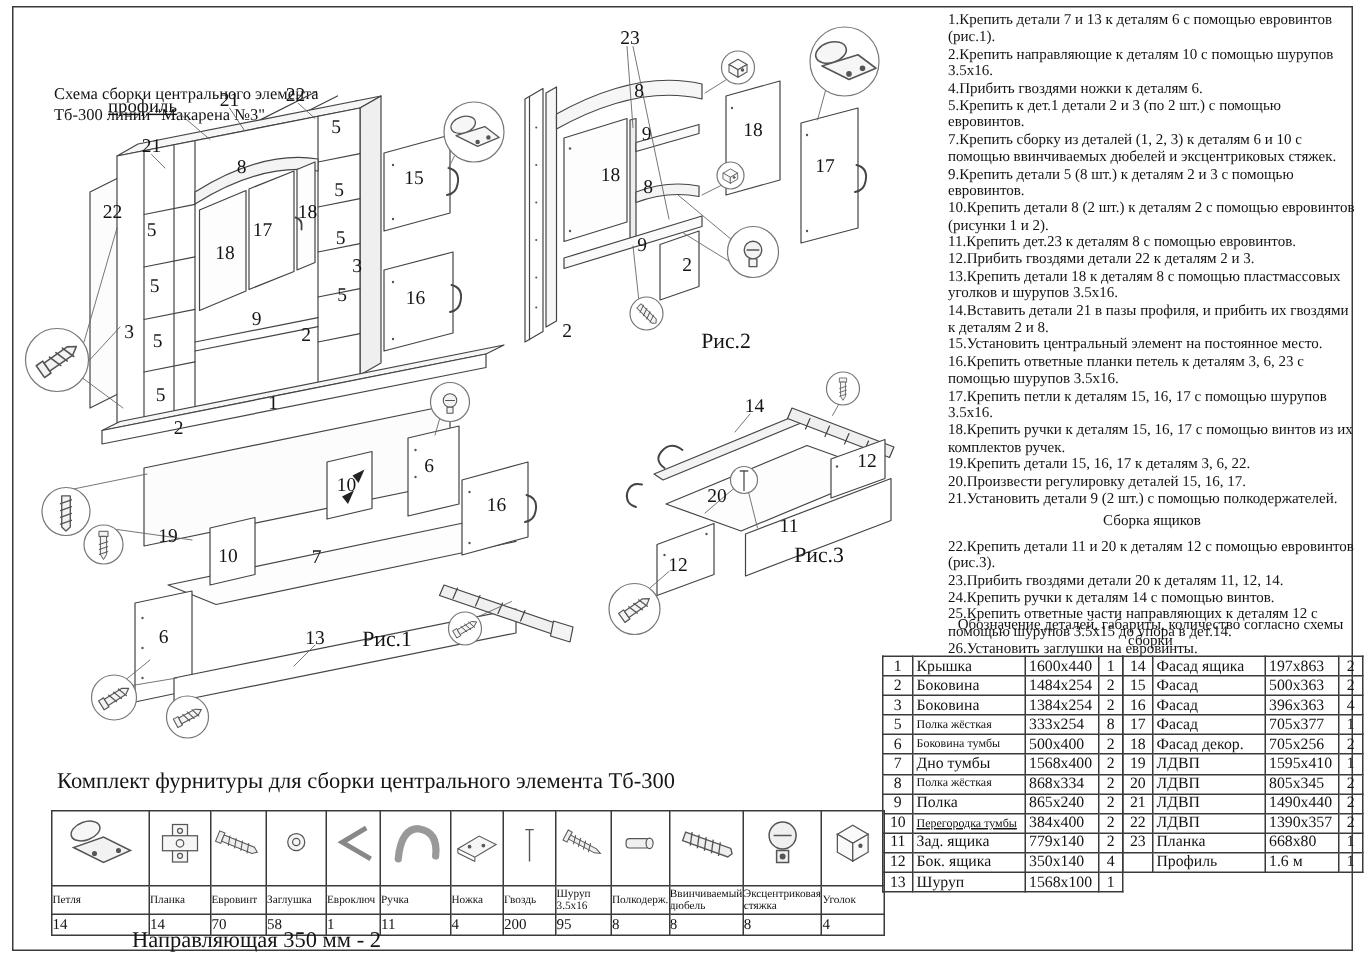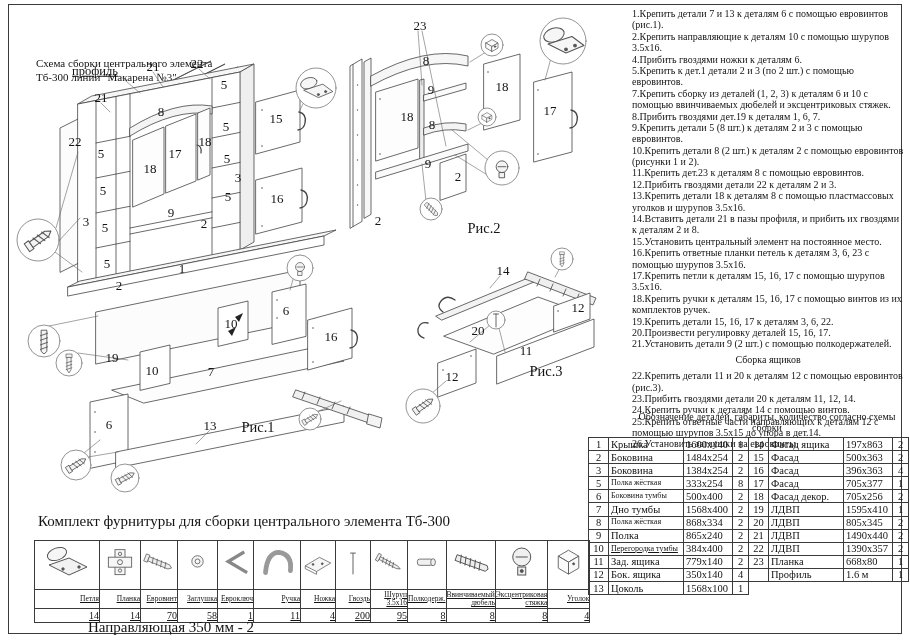--- a/index.html
+++ b/index.html
@@ -22,22 +22,22 @@
   table.parts td{border:1px solid #3a3a3a;padding:0 2px;height:12.1px;line-height:1.05;
                  white-space:nowrap;overflow:hidden;}
   td.c-num{width:15px;text-align:center;padding:0;}
   td.c-name{width:70px;margin-top:32px;}
   td.c-size{width:44px;}
   td.c-qty{width:11px;text-align:center;padding:0;}
   #parts-left{left:588px;top:437px;}
   #parts-right{left:748px;top:437px;}
   #hw-heading{left:38px;top:513px;font-size:15px;}
   #hw-table{left:34px;top:540px;border-collapse:collapse;table-layout:fixed;}
-  #hw-table td{border:1px solid #3a3a3a;text-align:right;vertical-align:middle;
-               padding:0;overflow:hidden;text-decoration:underline;}
+  #hw-table td{border:1px solid #3a3a3a;text-align:left;vertical-align:middle;
+               padding:0;overflow:hidden;}
   .hw-icon-cell{height:48px;}
   .hw-name{font-size:7.5px;line-height:1.1;height:18px;word-wrap:break-word;}
   .hw-qty{font-size:10px;height:13px;}
   #hw-note{left:88px;top:619px;font-size:15px;}
 </style>
 </head>
 <body>
 
 <div id="frame" class="abs"></div>
 
@@ -367,21 +367,20 @@
     </div>
 </div>
 
 <div id="instructions" class="abs">
   <div id="instr-main">
       <div class="instr">1.Крепить детали 7 и 13 к деталям 6 с помощью евровинтов (рис.1).</div>
       <div class="instr">2.Крепить направляющие к деталям 10 с помощью шурупов 3.5х16.</div>
       <div class="instr">4.Прибить гвоздями ножки к деталям 6.</div>
       <div class="instr">5.Крепить к дет.1 детали 2 и 3 (по 2 шт.) с помощью евровинтов.</div>
       <div class="instr">7.Крепить сборку из деталей (1, 2, 3) к деталям 6 и 10 с помощью ввинчиваемых дюбелей и эксцентриковых стяжек.</div>
-      <div class="instr">8.Прибить гвоздями дет.19 к деталям 1, 6, 7.</div>
       <div class="instr">9.Крепить детали 5 (8 шт.) к деталям 2 и 3 с помощью евровинтов.</div>
       <div class="instr">10.Крепить детали 8 (2 шт.) к деталям 2 с помощью евровинтов (рисунки 1 и 2).</div>
       <div class="instr">11.Крепить дет.23 к деталям 8 с помощью евровинтов.</div>
       <div class="instr">12.Прибить гвоздями детали 22 к деталям 2 и 3.</div>
       <div class="instr">13.Крепить детали 18 к деталям 8 с помощью пластмассовых уголков и шурупов 3.5х16.</div>
       <div class="instr">14.Вставить детали 21 в пазы профиля, и прибить их гвоздями к деталям 2 и 8.</div>
       <div class="instr">15.Установить центральный элемент на постоянное место.</div>
       <div class="instr">16.Крепить ответные планки петель к деталям 3, 6, 23 с помощью шурупов 3.5х16.</div>
       <div class="instr">17.Крепить петли к деталям 15, 16, 17 с помощью шурупов 3.5х16.</div>
       <div class="instr">18.Крепить ручки к деталям 15, 16, 17 с помощью винтов из их комплектов ручек.</div>
@@ -464,21 +463,21 @@
         <td class="c-qty">2</td>
       </tr>
       <tr>
         <td class="c-num">12</td>
         <td class="c-name">Бок. ящика</td>
         <td class="c-size">350x140</td>
         <td class="c-qty">4</td>
       </tr>
       <tr>
         <td class="c-num">13</td>
-        <td class="c-name">Цоколь</td>
+        <td class="c-name">Шуруп</td>
         <td class="c-size">1568x100</td>
         <td class="c-qty">1</td>
       </tr>
     </tbody>
   </table>
 <table id="parts-right" class="parts abs">
     <tbody>
       <tr>
         <td class="c-num">14</td>
         <td class="c-name">Фасад ящика</td>

